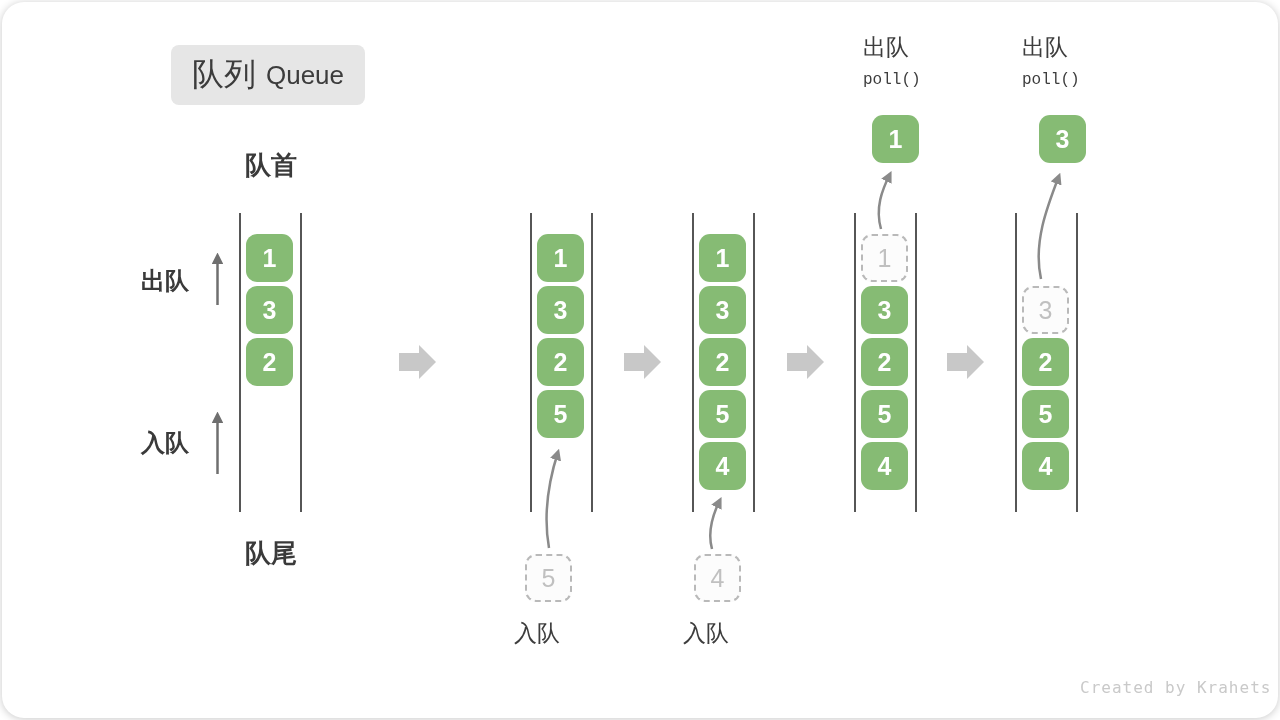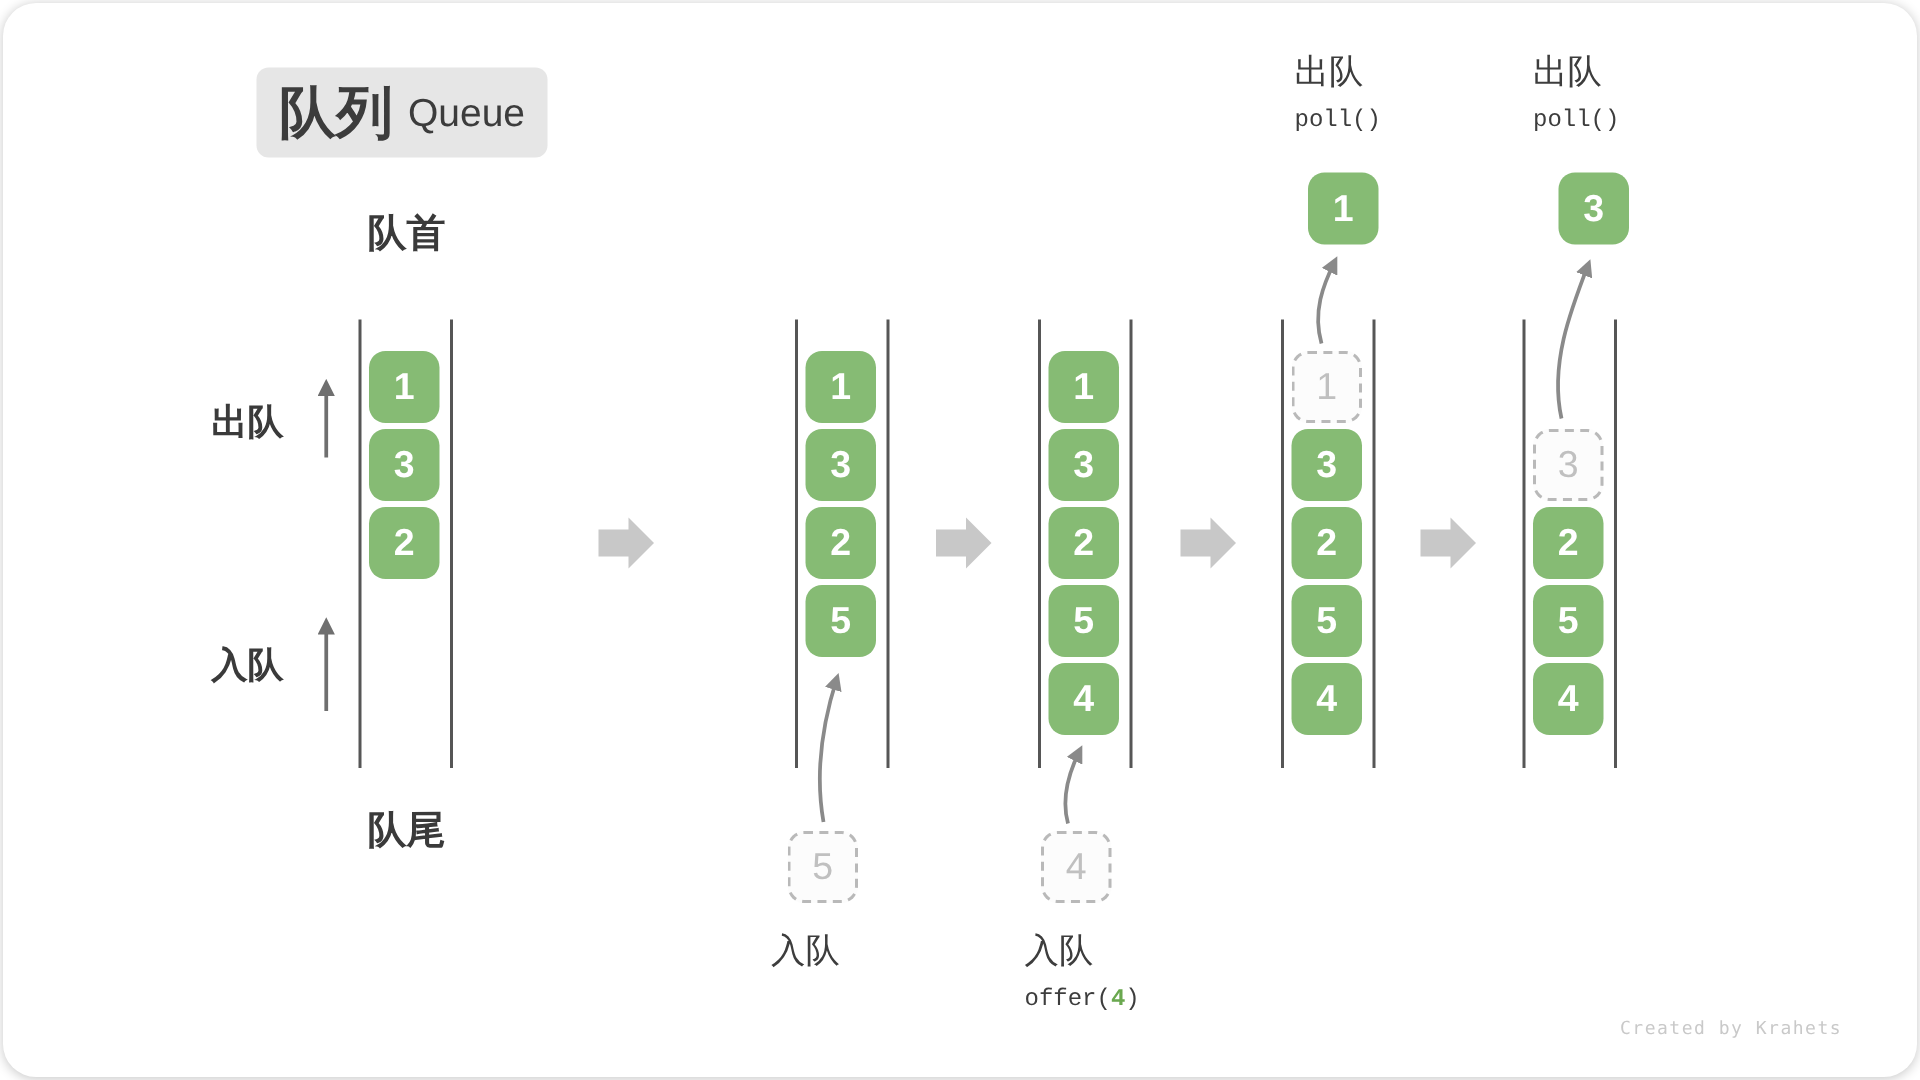--- a/index.html
+++ b/index.html
@@ -9,21 +9,21 @@
     background:#ffffff; border-radius:22px;
     box-shadow:0 1px 8px rgba(0,0,0,0.22);
     overflow:hidden;
   }
   
   .title-box {
     position:absolute; left:169px; top:43px; width:194px; height:60px;
     background:#e6e6e6; border-radius:8px;
     display:flex; align-items:center; justify-content:center; gap:10px;
   }
-  .title-zh { font-size:38px; font-weight:bold; color:#3c3c3c; }
+  .title-zh { font-size:32px; font-weight:normal; color:#3c3c3c; }
   .title-en { font-size:26px; color:#3c3c3c; font-family:Liberation Sans, sans-serif; }
   
   .zh-bold { position:absolute; font-size:26px; font-weight:bold; color:#3a3a3a; }
   .zh-side { position:absolute; font-size:24px; font-weight:bold; color:#3a3a3a; }
   
   .op { position:absolute; color:#3d3d3d; }
   .op-zh { font-size:23px; line-height:32px; }
   .op-code { font-size:16px; line-height:34px; font-family:Liberation Mono, monospace; }
   .accent { color:#6aa84f; font-weight:bold; }
   
@@ -37,21 +37,21 @@
     display:flex; align-items:center; justify-content:center;
     font-size:25px; font-weight:bold;
   }
   .box.green { background:#86bb74; color:#ffffff; }
   .box.dashed {
     background:#fcfcfc; border:2px dashed #b9b9b9; color:#c0c0c0; font-weight:normal;
   }
   svg.overlay { position:absolute; left:0; top:0; pointer-events:none; }
   .watermark {
     position:absolute; left:1078px; top:676px; width:160px;
-    font-size:12px; letter-spacing:1px; color:#c9c9c9;
+    font-size:16px; letter-spacing:1px; color:#c9c9c9;
     font-family:"DejaVu Sans Mono",monospace; white-space:nowrap;
   }
 </style>
 </head>
 <body>
 
 <div class="card">
 
   <svg class="overlay" width="1280" height="720" viewBox="0 0 1280 720">
     <defs>
@@ -76,40 +76,39 @@
 
     <path d="M879 227 C873 206 880 188 888 172" stroke="#8a8a8a" stroke-width="2.5" fill="none" marker-end="url(#ah-gray)"></path>
     <path d="M1039 277 C1031 241 1045 205 1057 174" stroke="#8a8a8a" stroke-width="2.5" fill="none" marker-end="url(#ah-gray)"></path>
   </svg>
 
   <div class="title-box">
     <span class="title-zh">队列</span>
     <span class="title-en">Queue</span>
   </div>
 
-  <div class="zh-bold" style="left:243px; top:136px;">队首</div>
+  <div class="zh-bold" style="left:243px; top:146px;">队首</div>
   <div class="zh-bold" style="left:243px; top:534px;">队尾</div>
   <div class="zh-side" style="left:139px; top:263px;">出队</div>
   <div class="zh-side" style="left:139px; top:425px;">入队</div>
 
   <div class="op" style="left:861px; top:29px;">
     <div class="op-zh">出队</div>
     <div class="op-code">poll()</div>
   </div>
   <div class="op" style="left:1020px; top:29px;">
     <div class="op-zh">出队</div>
     <div class="op-code">poll()</div>
   </div>
 
   <div class="op" style="left:512px; top:615px;">
     <div class="op-zh">入队</div>
   </div>
   <div class="op" style="left:681px; top:615px;">
     <div class="op-zh">入队</div>
-    <div class="op-code"><span>offer(</span><span class="accent">4</span><span>)</span></div>
   </div>
 
   <div id="queues">
       <div class="queue" style="left: 237px;"></div>
       <div class="box green" style="left: 244px; top: 232px;">1</div>
       <div class="box green" style="left: 244px; top: 284px;">3</div>
       <div class="box green" style="left: 244px; top: 336px;">2</div>
       <div class="queue" style="left: 528px;"></div>
       <div class="box green" style="left: 535px; top: 232px;">1</div>
       <div class="box green" style="left: 535px; top: 284px;">3</div>

